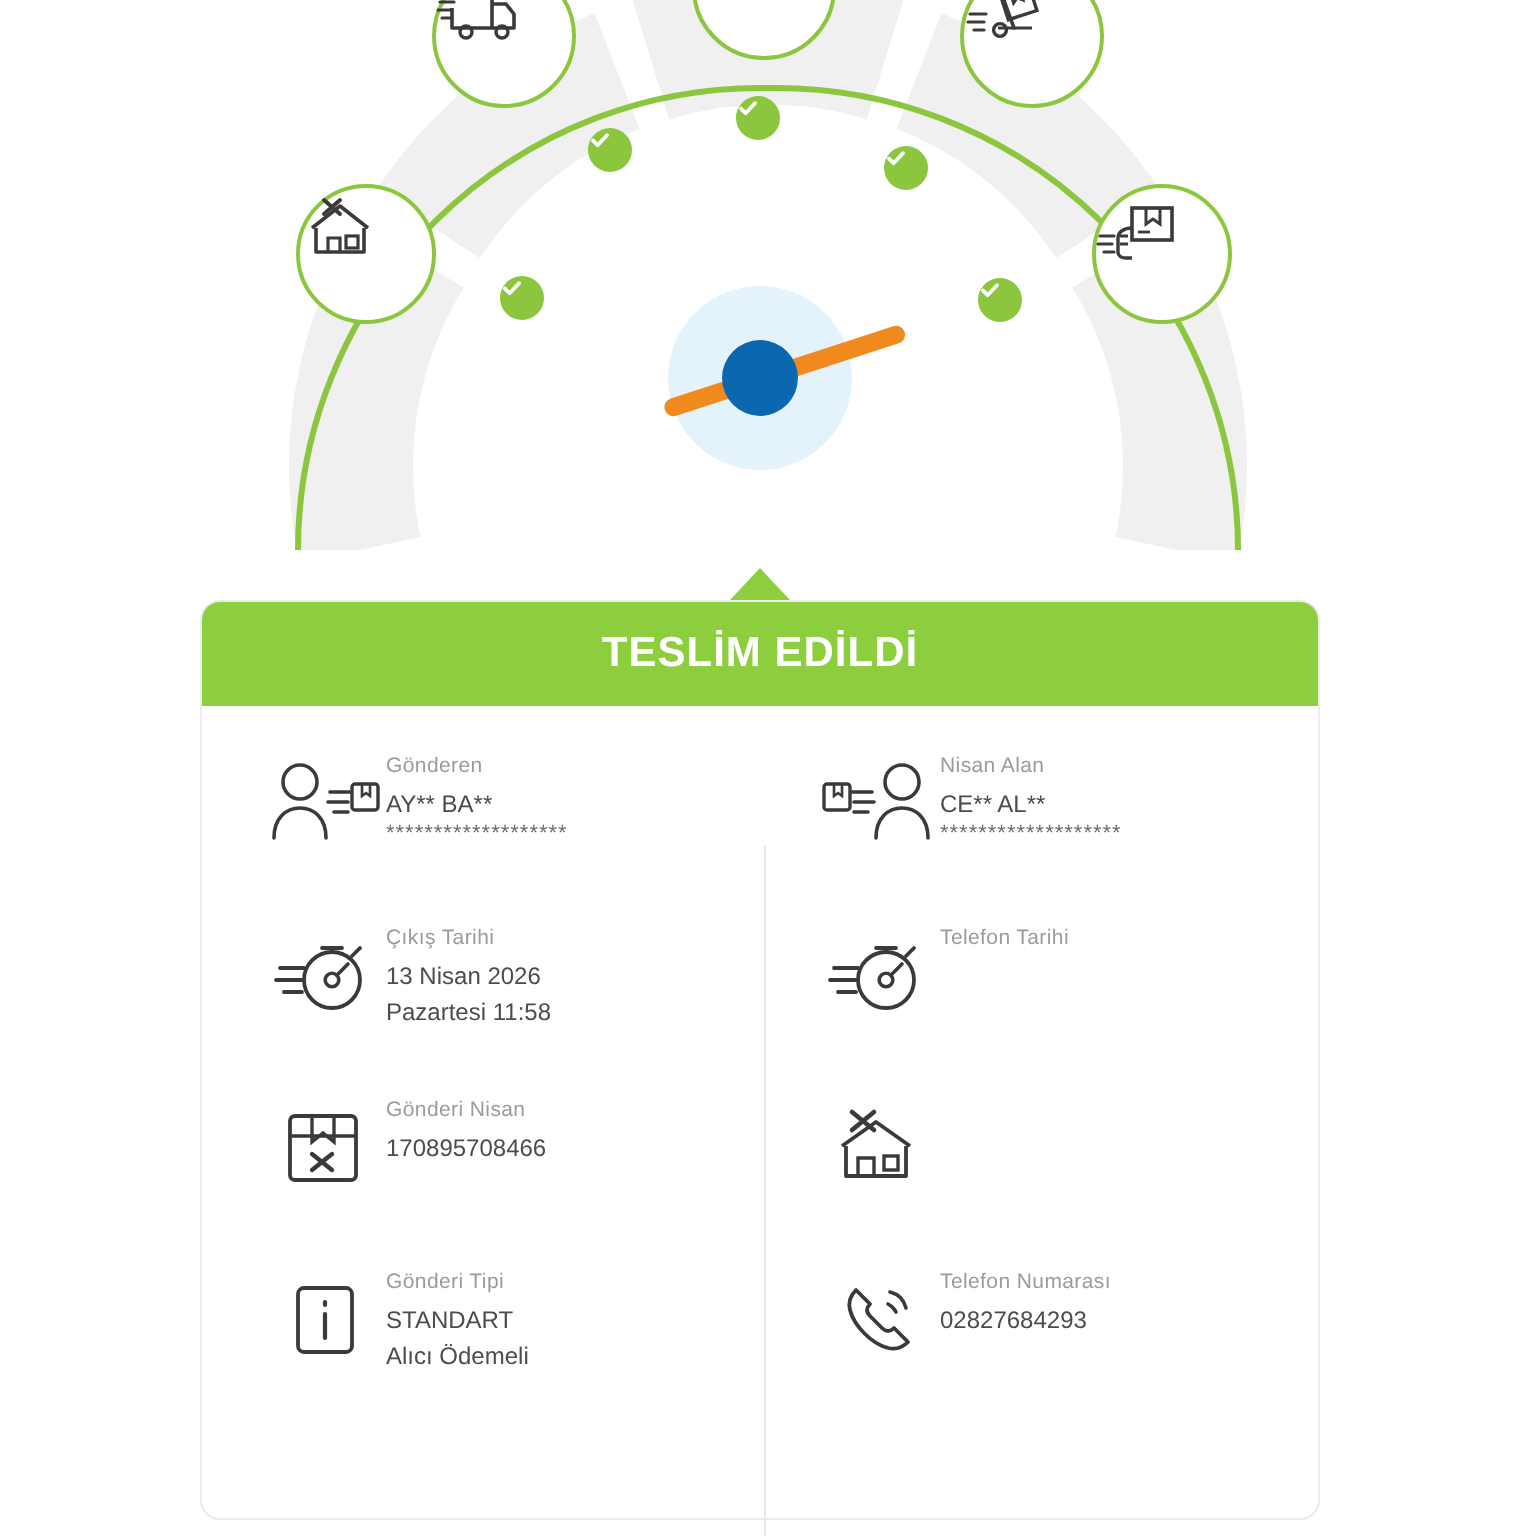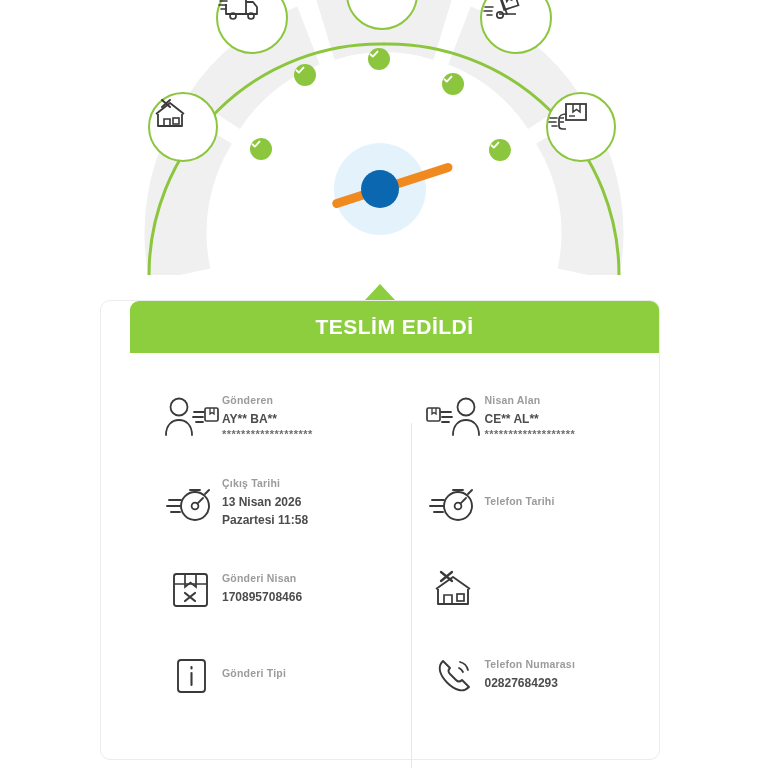--- a/index.html
+++ b/index.html
@@ -59,21 +59,20 @@
   }
 
   
   #card {
     position: absolute;
     left: 100px; top: 300px;
     width: 560px; height: 460px;
     background: #ffffff;
     border: 1px solid #ececec;
     border-radius: 10px;
-    padding-left: 29px;
   }
   #card-notch {
     position: absolute;
     left: 365px; top: 284px;
     width: 0; height: 0;
     border-left: 15px solid transparent;
     border-right: 15px solid transparent;
     border-bottom: 16px solid #8DCE3F;
   }
   #card-header {
@@ -93,24 +92,23 @@
   #col-divider {
     position: absolute;
     left: 281px; top: 70px;
     width: 1px; height: 374px;
     background: #e8e8e8;
   }
   .col { width: 280px; }
 
   .row {
     display: flex;
-    align-items: center;
+    align-items: flex-start;
     height: 86px;
     padding-left: 30px;
-    font-weight: bold;
   }
   .col.right .row { padding-left: 28px; }
   .row-icon {
     width: 62px;
     flex: 0 0 62px;
     display: flex; align-items: center; justify-content: center;
     padding-top: 8px;
   }
   .row-text { padding-top: 6px; }
   .row-label {
@@ -306,20 +304,22 @@
         <div class="row">
           <div class="row-icon">
             <svg width="44" height="46" viewBox="0 0 44 46">
               <rect x="9" y="7" width="27" height="32" rx="3" fill="none" stroke="#3a3a3a" stroke-width="1.9"></rect>
               <path d="M22.5 14 L22.5 15.5" stroke="#3a3a3a" stroke-width="2.1" stroke-linecap="round"></path>
               <path d="M22.5 20 L22.5 32" stroke="#3a3a3a" stroke-width="2.1" stroke-linecap="round"></path>
             </svg>
           </div>
           <div class="row-text">
             <div class="row-label">Gönderi Tipi</div>
+            <div class="row-value">STANDART
+Alıcı Ödemeli</div>
           </div>
         </div>
 
       </div>
 
       <div class="col right">
 
         <div class="row">
           <div class="row-icon">
             <svg width="56" height="46" viewBox="0 0 56 46">

